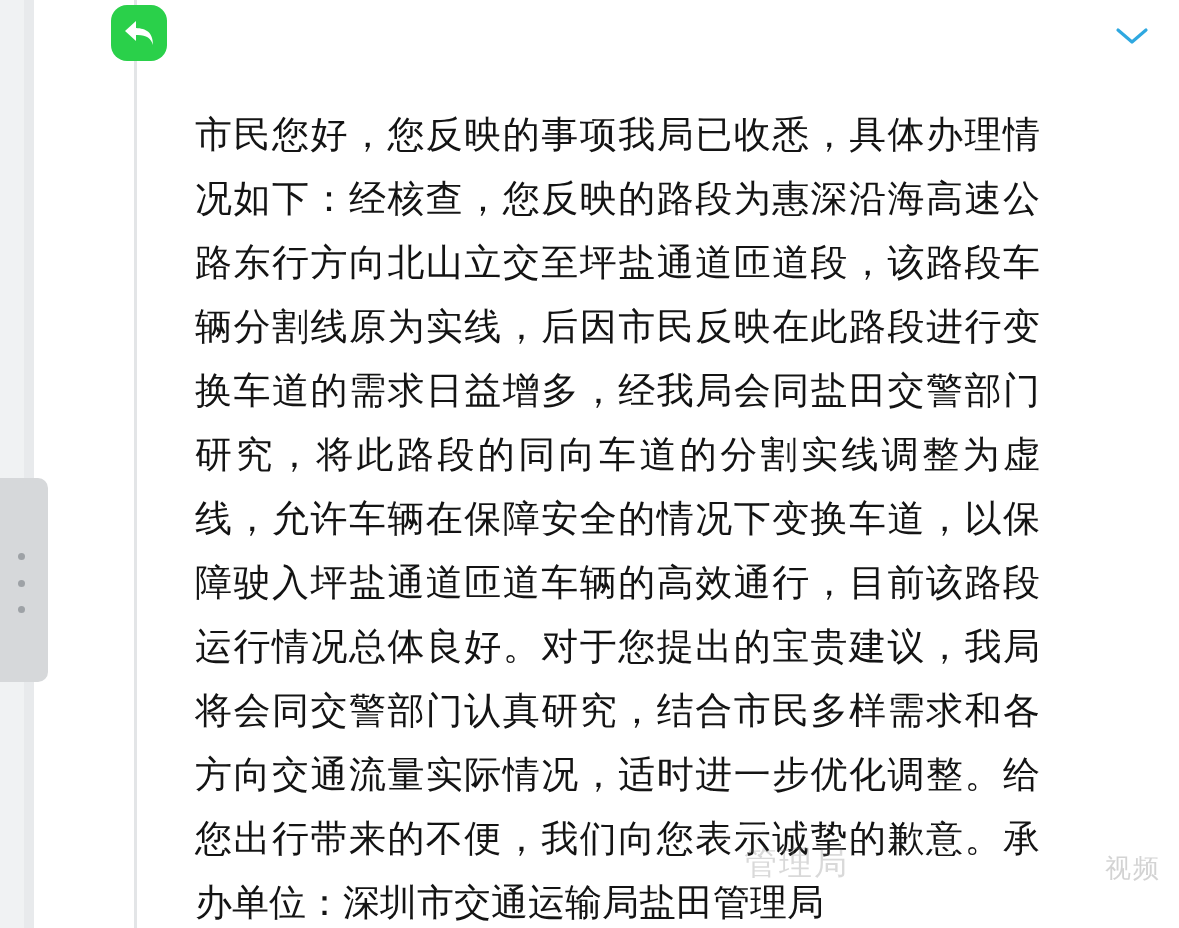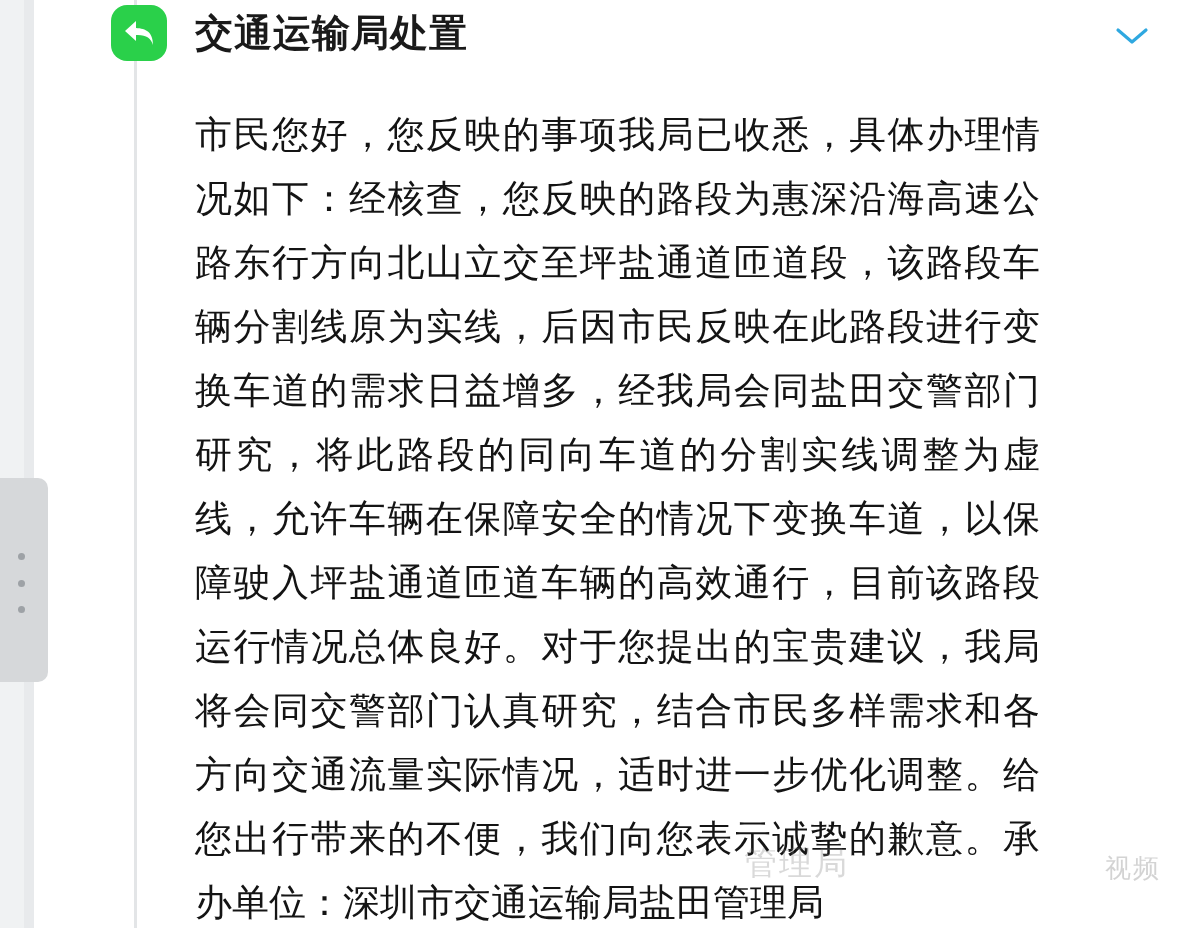--- a/index.html
+++ b/index.html
@@ -179,21 +179,20 @@
 
 <div class="card">
   <div class="card-rail"></div>
 
   <div class="header">
     <div class="avatar">
       <svg width="34" height="30" viewBox="0 0 34 30" aria-hidden="true">
         <path d="M14 3 L3 13 L14 23 L14 17 C24 16.5 29 20 31 27 C31 14 24 10.5 14 10 Z" fill="#ffffff"></path>
       </svg>
     </div>
-    <div class="title">交通运输局处置</div>
     <div class="chevron">
       <svg width="34" height="20" viewBox="0 0 34 20" aria-hidden="true">
         <polyline points="3,4 17,16 31,4" fill="none" stroke="#2fa8e0" stroke-width="3.2" stroke-linecap="round" stroke-linejoin="round"></polyline>
       </svg>
     </div>
   </div>
 
   <div class="body-text">市民您好，您反映的事项我局已收悉，具体办理情况如下：经核查，您反映的路段为惠深沿海高速公路东行方向北山立交至坪盐通道匝道段，该路段车辆分割线原为实线，后因市民反映在此路段进行变换车道的需求日益增多，经我局会同盐田交警部门研究，将此路段的同向车道的分割实线调整为虚线，允许车辆在保障安全的情况下变换车道，以保障驶入坪盐通道匝道车辆的高效通行，目前该路段运行情况总体良好。对于您提出的宝贵建议，我局将会同交警部门认真研究，结合市民多样需求和各方向交通流量实际情况，适时进一步优化调整。给您出行带来的不便，我们向您表示诚挚的歉意。承办单位：深圳市交通运输局盐田管理局</div>
 
   <div class="watermark-2">管理局</div>

